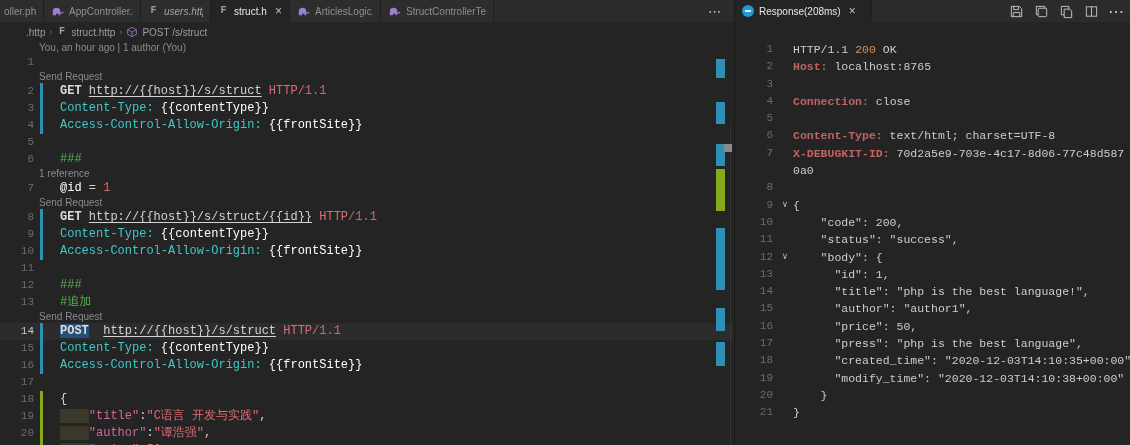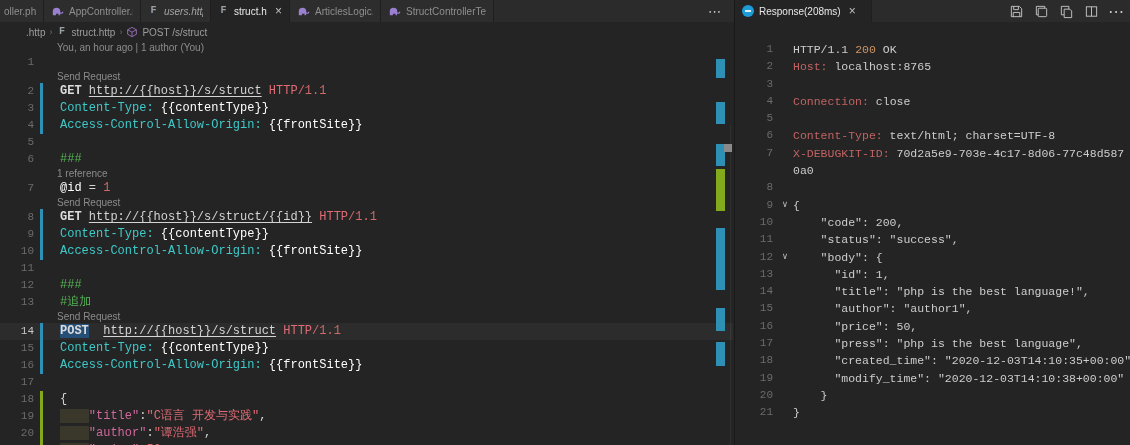--- a/index.html
+++ b/index.html
@@ -30,21 +30,21 @@
   .eaicon svg{display:block;}
   
   .breadcrumb{position:absolute;left:0;top:22px;right:0;height:20px;background:#242424;display:flex;align-items:center;
     padding-left:26px;color:#9d9d9d;font-size:10px;gap:4px;}
   .crumb{cursor:pointer;}
   .chev{color:#6f6f6f;font-size:9px;}
   
   .lrows{position:absolute;left:0;top:42px;width:734px;}
   .row{display:flex;align-items:stretch;width:733px;position:relative;}
   .row.code{height:17px;font-family:"Liberation Mono","DejaVu Sans Mono",monospace;font-size:12px;line-height:17px;}
-  .row.lens{height:12px;font-size:10px;line-height:12px;color:#8b8b8b;padding-left:57px;cursor:pointer;text-align:right;}
+  .row.lens{height:12px;font-size:10px;line-height:12px;color:#8b8b8b;padding-left:39px;cursor:pointer;text-align:right;}
   .row.code.current{background:#2c2c2c;}
   .gut{flex:none;width:40px;text-align:right;padding-right:6px;color:#6b6b6b;font-size:11px;line-height:17px;
     font-family:"Liberation Mono",monospace;}
   .row.current .gut{color:#c6c6c6;}
   .bar{flex:none;width:3px;}
   .bar.mod{background:#2e90b5;}
   .bar.add{background:#82aa1c;}
   .codetext{flex:none;white-space:pre;margin-left:17px;}
   .method{color:#dcdcdc;font-weight:700;}
   .sel{background:#264f78;}
@@ -67,21 +67,21 @@
   .mark.added{background:#82aa1c;}
   .mark.cursor{left:11px;width:8px;background:#8a8a8a;}
   
   .rrows{position:absolute;left:0;top:22px;width:395px;padding-top:19px;}
   .rrow{display:flex;height:17.3px;font-family:"Liberation Mono","DejaVu Sans Mono",monospace;
     font-size:11.5px;line-height:17.3px;}
   .rgut{flex:none;width:42px;text-align:right;padding-right:4px;color:#6b6b6b;font-size:11px;}
   .rfold{flex:none;width:16px;text-align:center;color:#bdbdbd;font-size:9px;cursor:pointer;}
   .rcodetext{flex:none;white-space:pre;}
   .rplain{color:#cdcdcd;}
-  .rhname{color:#c06362;}
+  .rhname{color:#c06362;font-weight:bold;}
   .rstatus{color:#cf9565;}
 </style>
 </head>
 <body>
 
 <div class="screen">
 
   <div class="left-group">
 
     <div class="tabbar">

